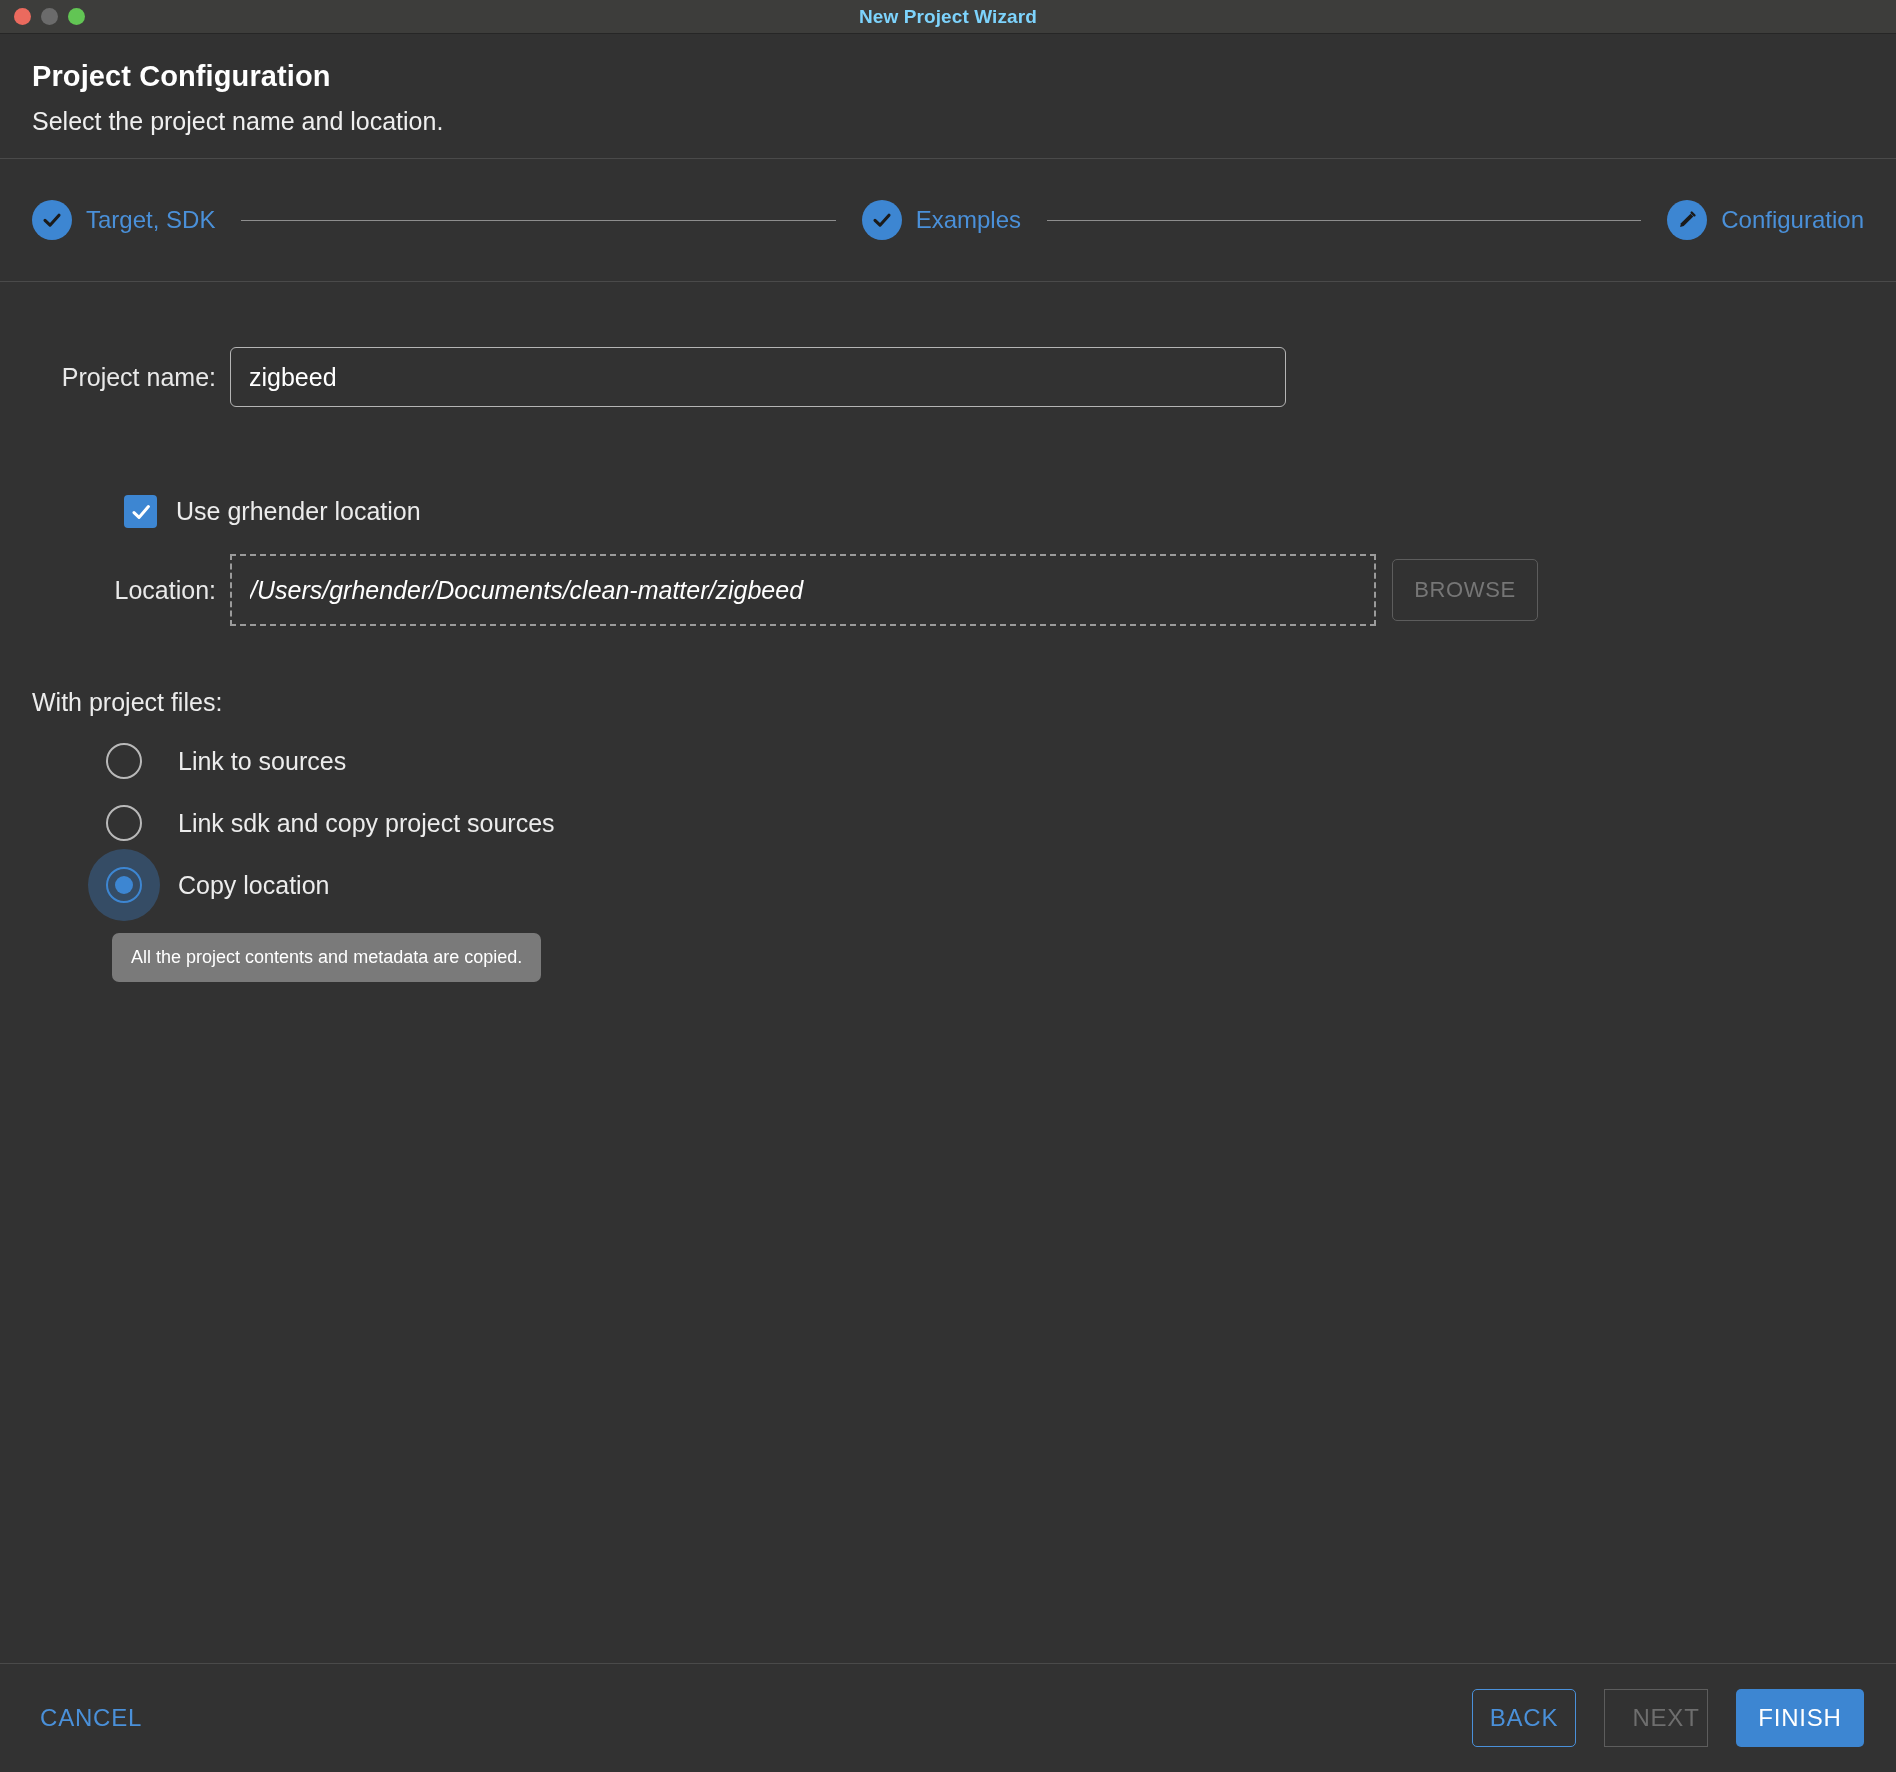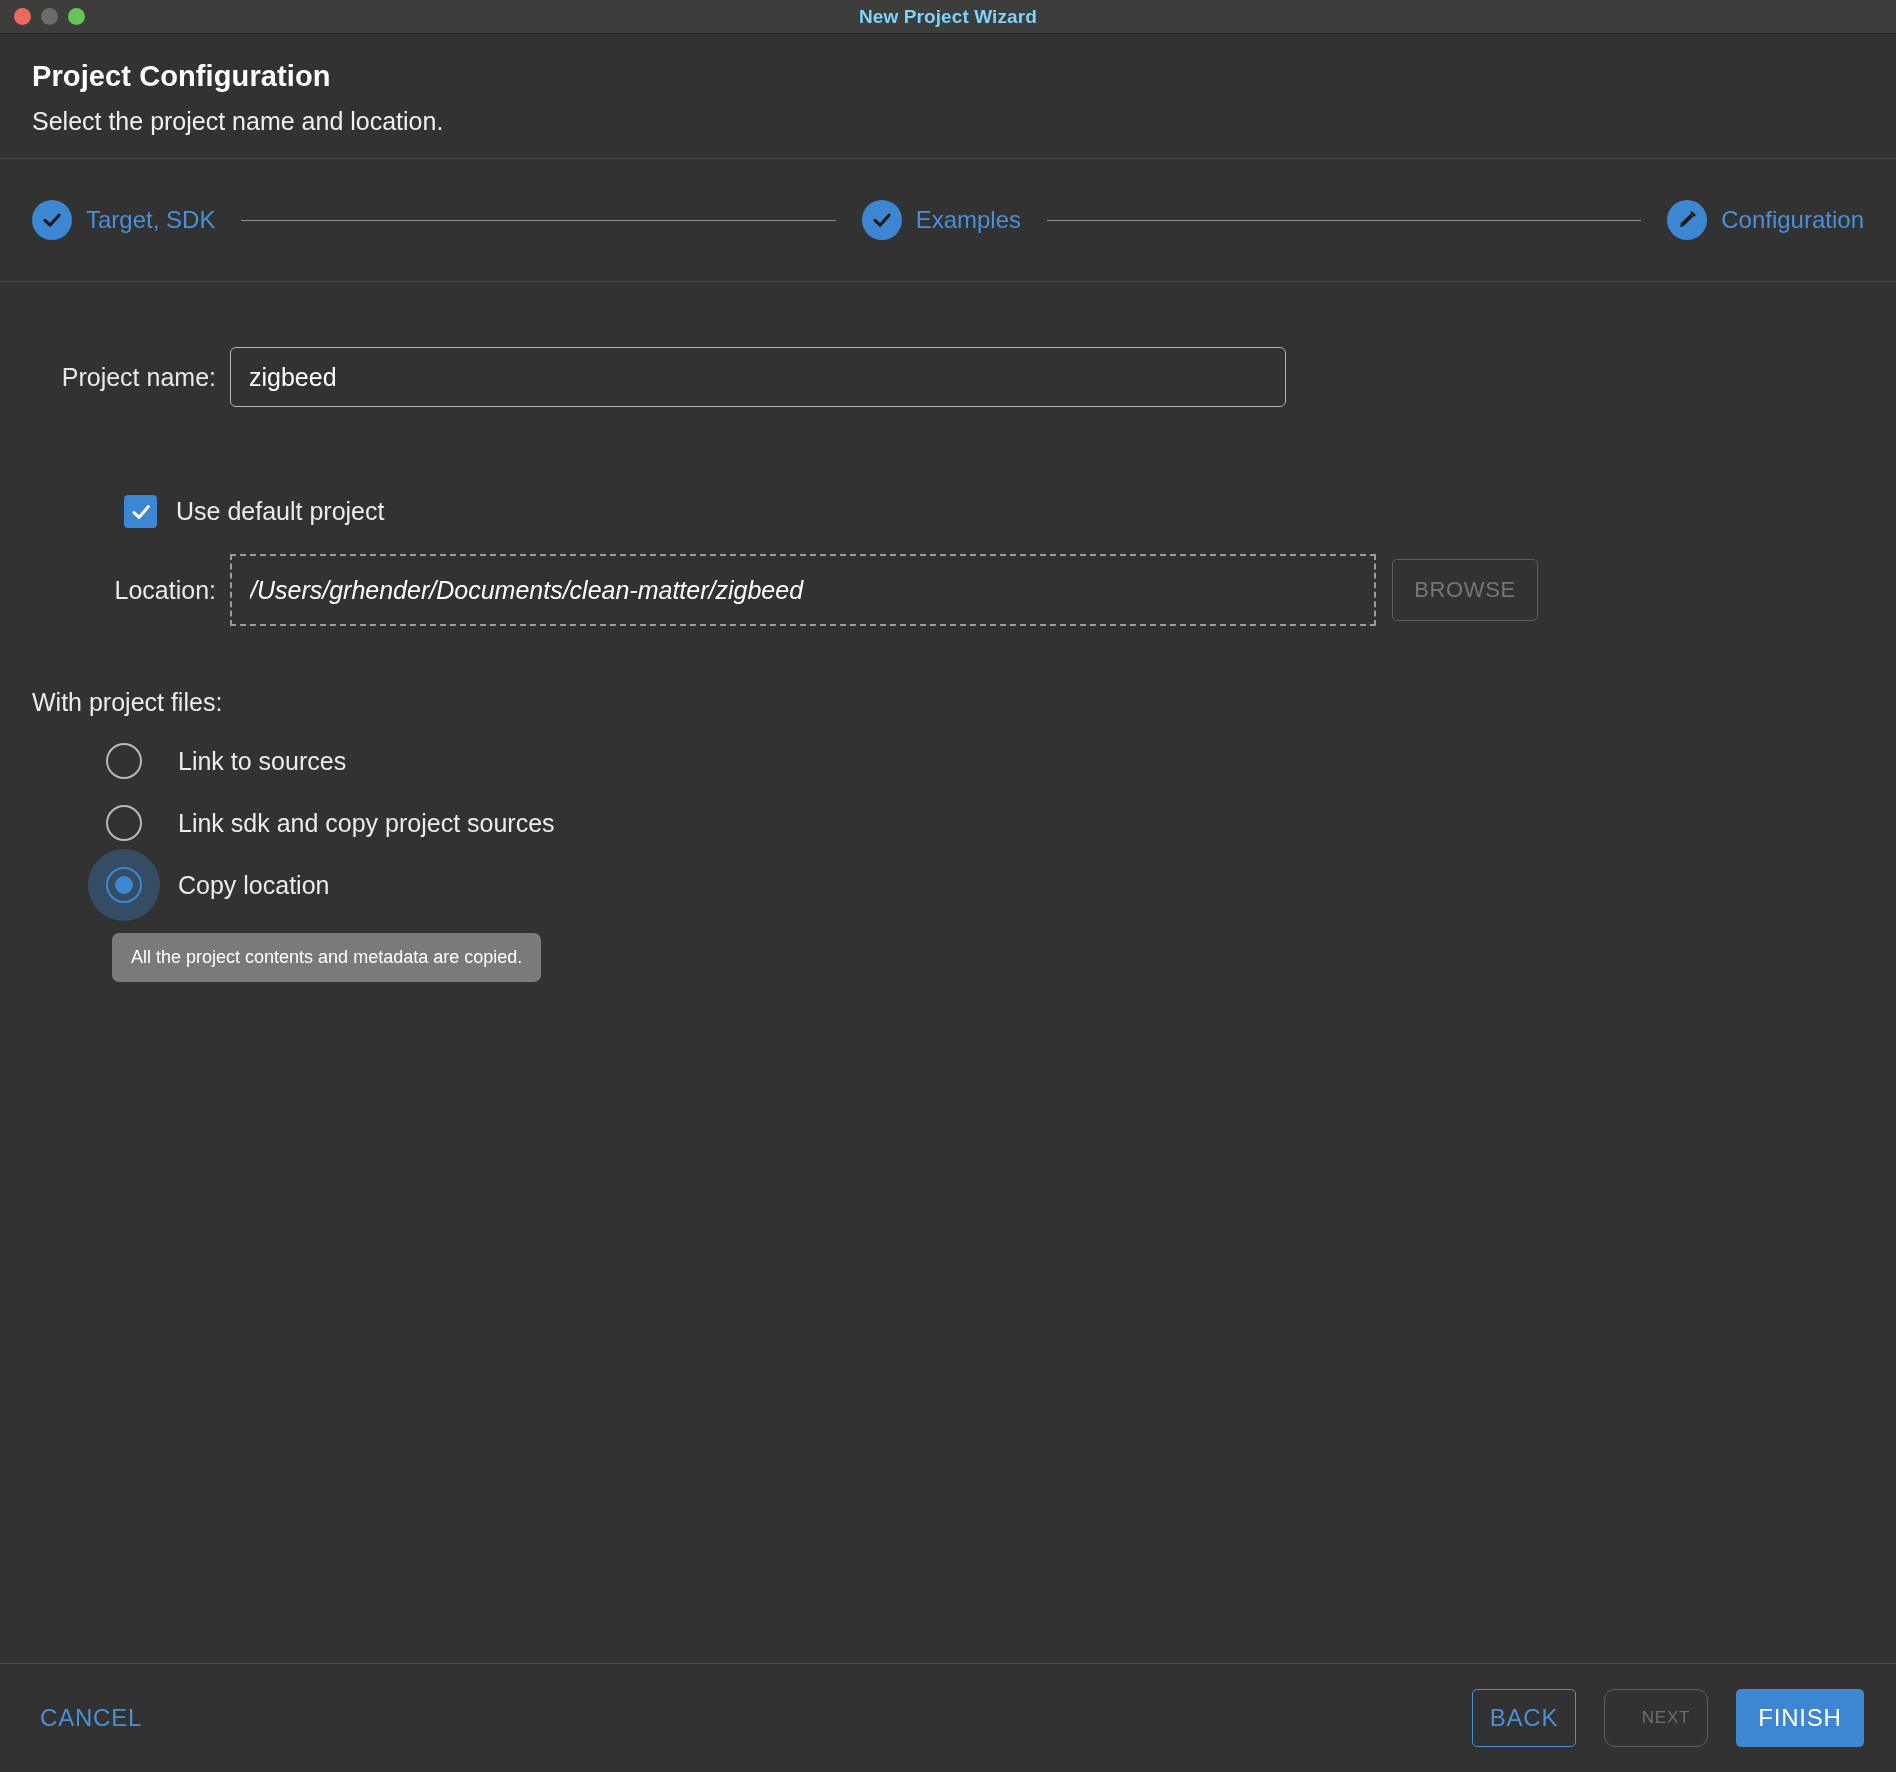--- a/index.html
+++ b/index.html
@@ -309,24 +309,24 @@
     border-radius: 5px;
     background: transparent;
     color: #4a90d9;
     font-size: 24px;
   }
   .btn-next {
     width: 104px;
     height: 58px;
     margin-left: 28px;
     border: 1px solid #5d5d5d;
-    border-radius: 11px;
+    border-radius: 0;
     background: transparent;
     color: #6e6e6e;
-    font-size: 17px;
+    font-size: 24px;
     padding-left: 20px;
   }
   .btn-finish {
     width: 128px;
     height: 58px;
     margin-left: 28px;
     border: none;
     border-radius: 5px;
     background: #3d86d2;
     color: #ffffff;
@@ -394,21 +394,21 @@
       <div class="label label-name">Project name:</div>
       <input class="text-input" type="text" value="zigbeed" style="">
     </div>
 
     <div class="row-checkbox">
       <div class="checkbox">
         <svg width="24" height="24" viewBox="0 0 24 24" aria-hidden="true">
           <path d="M5 12.6 L10 17.4 L19.4 6.6" fill="none" stroke="#ffffff" stroke-width="3" stroke-linecap="round" stroke-linejoin="round"></path>
         </svg>
       </div>
-      <div class="checkbox-label">Use default project</div>
+      <div class="checkbox-label">Use grhender location</div>
     </div>
 
     <div class="row-location">
       <div class="label label-location">Location:</div>
       <input class="location-box" type="text" value="/Users/grhender/Documents/clean-matter/zigbeed" style="">
       <div class="browse-btn">BROWSE</div>
     </div>
 
     <div class="files-title">With project files:</div>
 

